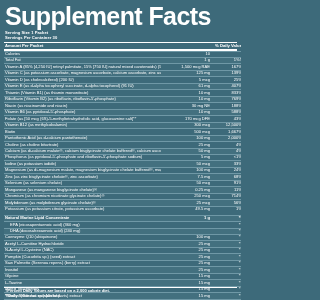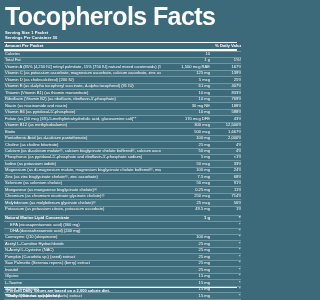--- a/index.html
+++ b/index.html
@@ -86,21 +86,21 @@
     font-weight: bold;
     margin-left: 1px;
   }
   .spacer-row td { height: 2.4px; padding: 0 !important; }
 </style>
 </head>
 <body>
 
 <div class="label">
 
-  <div class="title">Tocopherols Facts</div>
+  <div class="title">Supplement Facts</div>
 
   <div class="serving">Serving Size 1 Packet</div>
   <div class="serving">Servings Per Container 30</div>
 
   <div class="rule-thick"></div>
 
   <table class="facts">
     <tbody>
       <tr class="hdr">
         <td class="c-name">Amount Per Packet</td>

